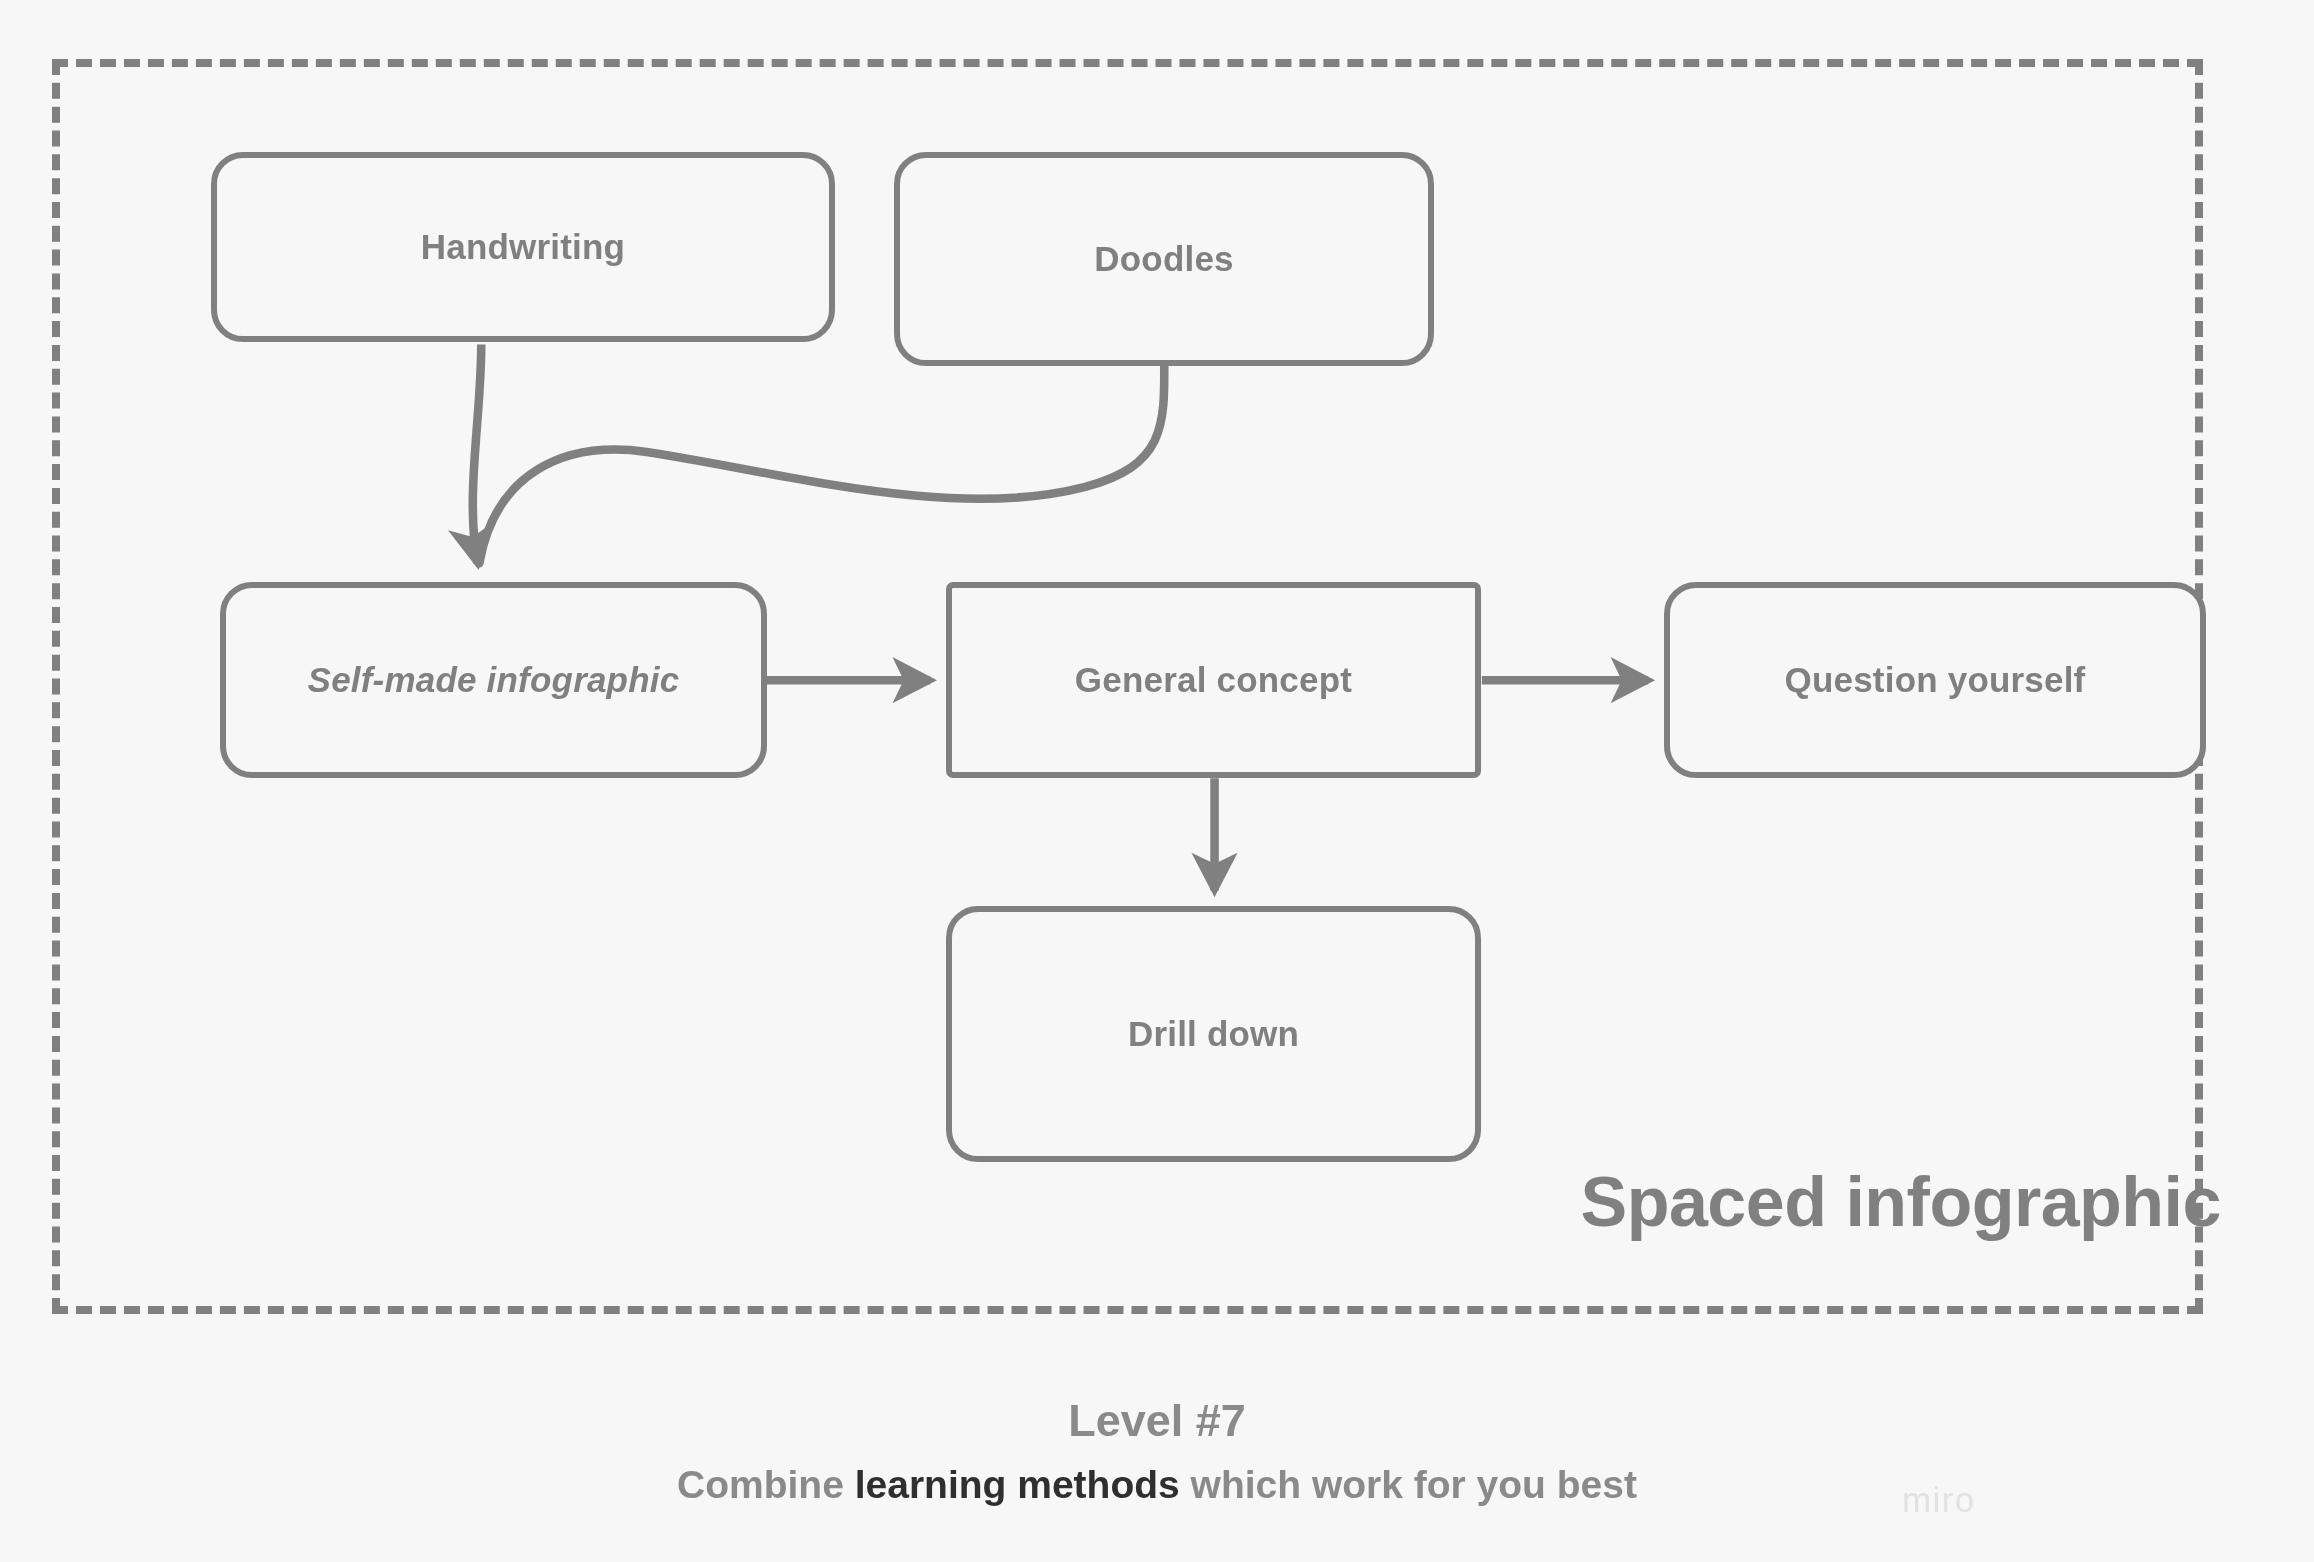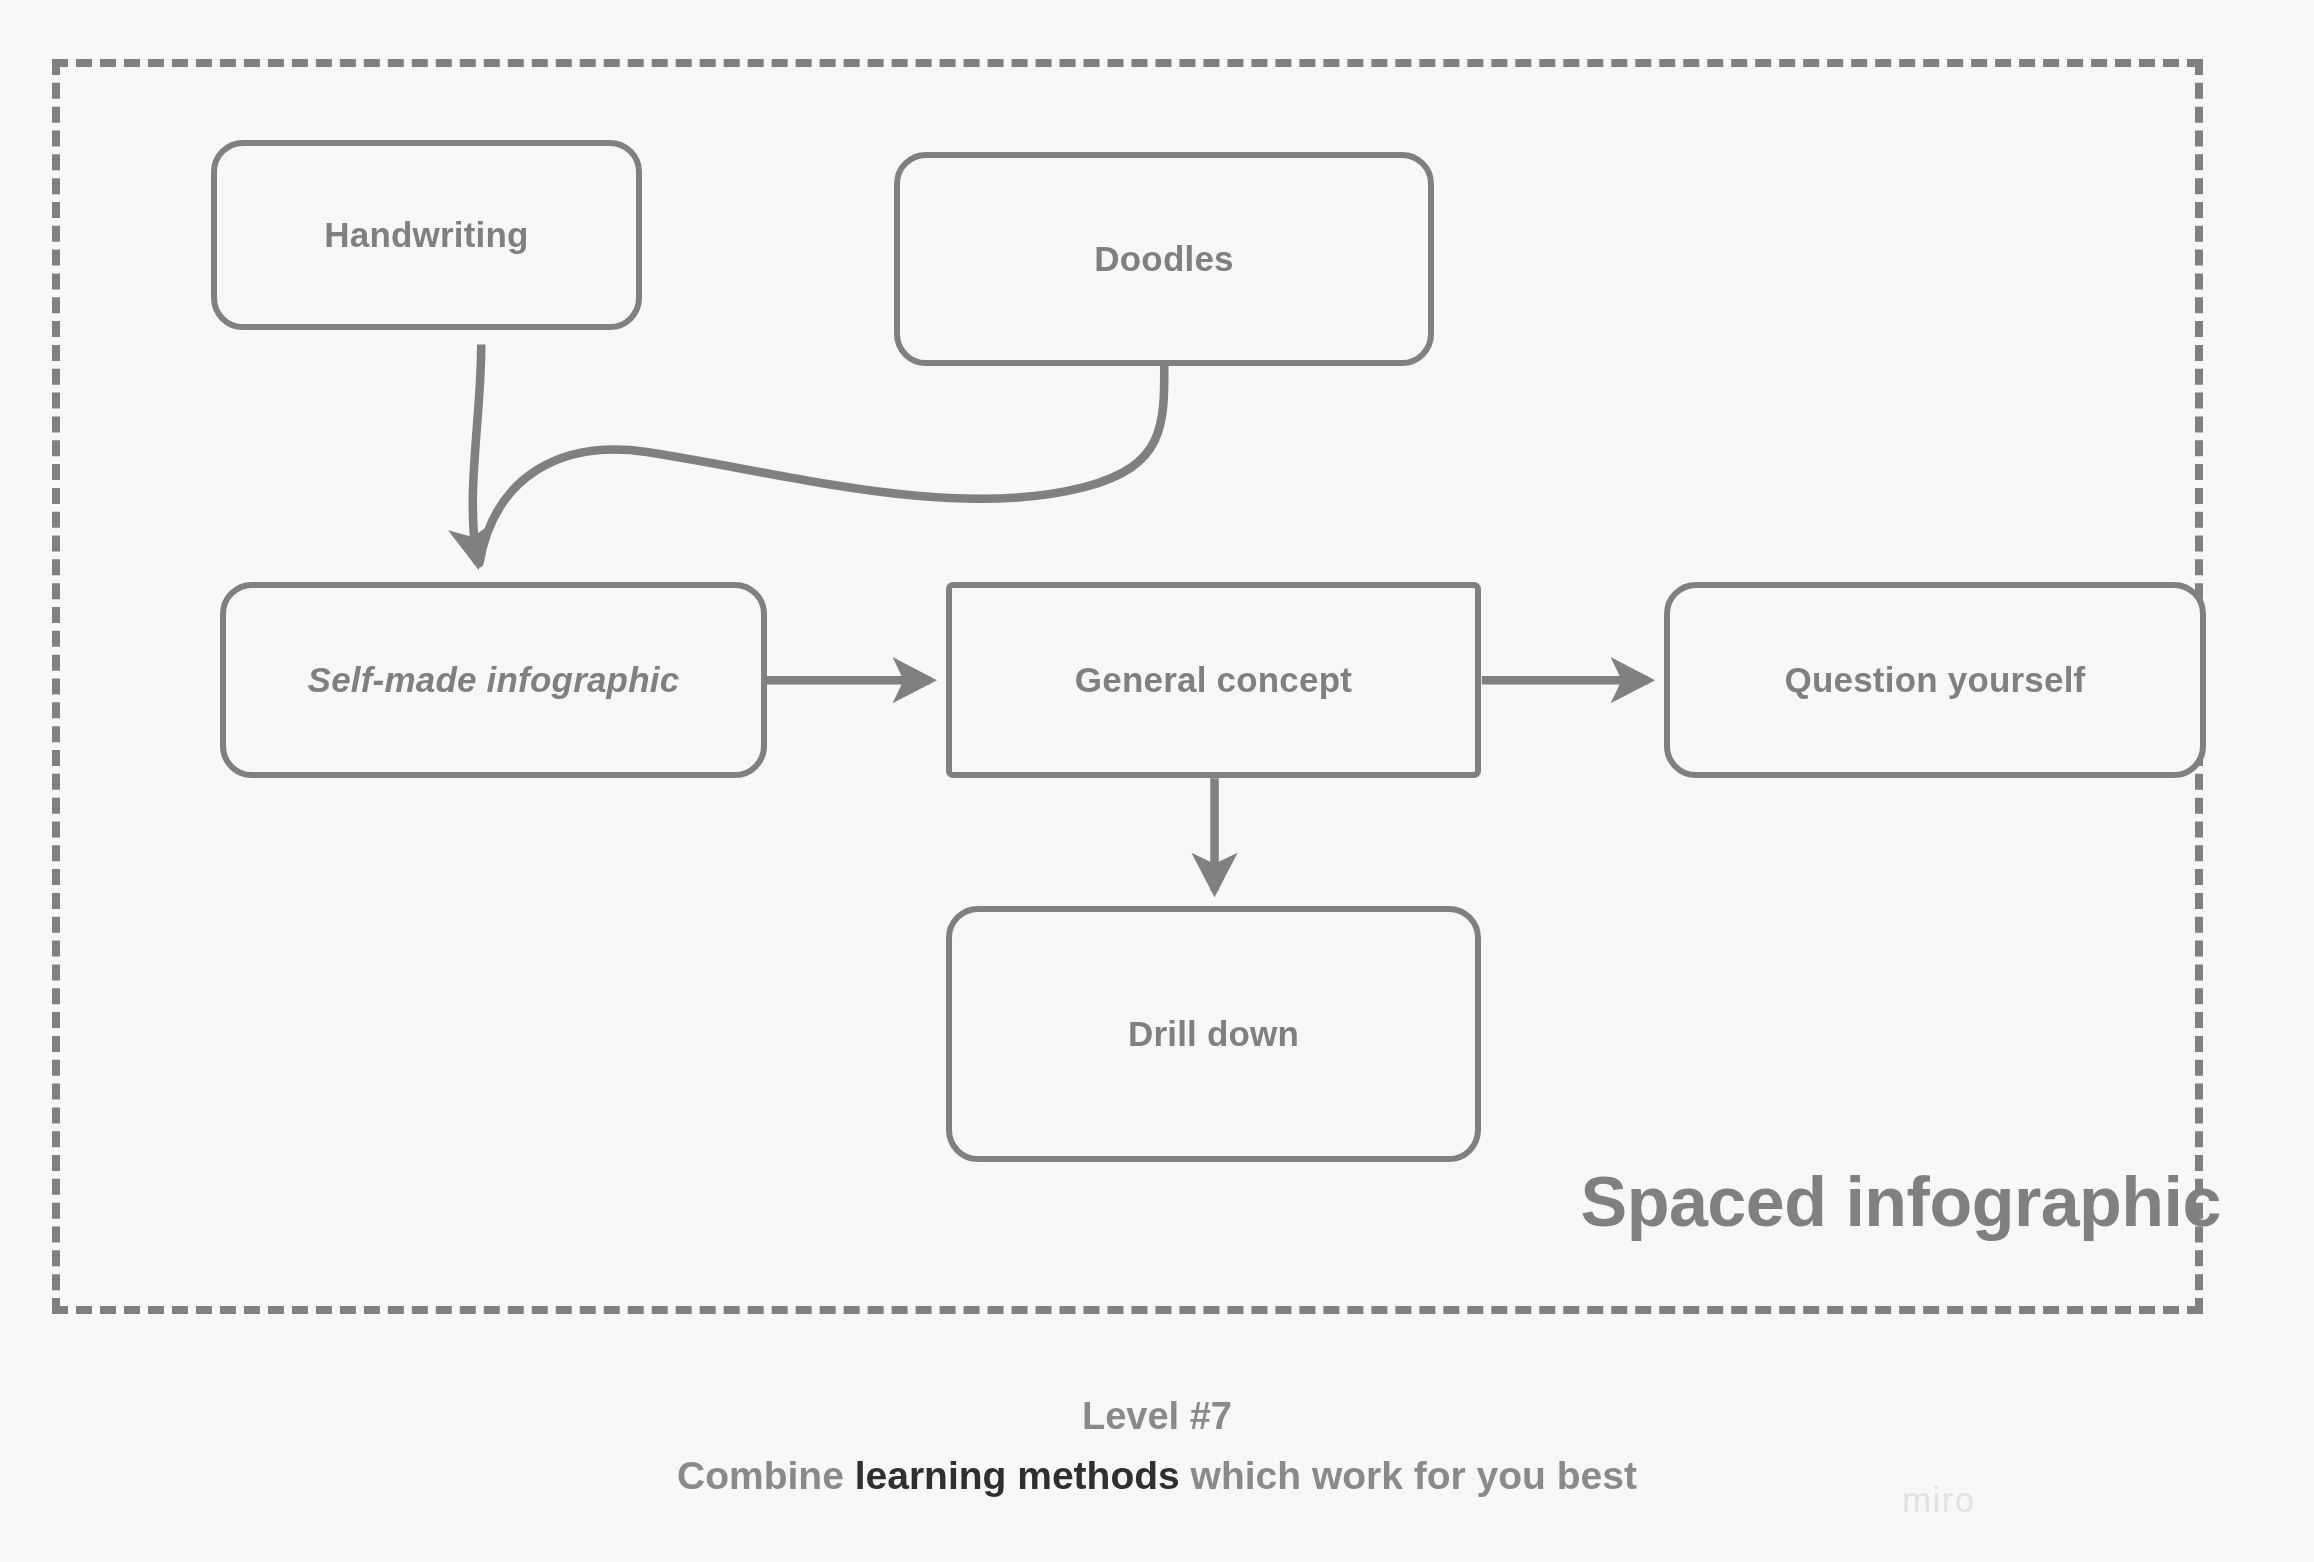--- a/index.html
+++ b/index.html
@@ -58,21 +58,21 @@
   }
   .node-label {
     color: #808080;
     font-weight: bold;
     font-size: 35px;
     letter-spacing: 0.2px;
     line-height: 1.15;
     padding: 0 13.3px;
   }
 
-  #node-handwriting        { left: 211px;  top: 140px;  width: 431px; height: 190px; }
+  #node-handwriting        { left: 211px;  top: 152px;  width: 624px; height: 190px; }
   #node-doodles            { left: 894px;  top: 152px;  width: 540px; height: 214px; }
   #node-self-made          { left: 220px;  top: 582px;  width: 547px; height: 196px; font-style: italic; }
   #node-general-concept    { left: 946px;  top: 582px;  width: 535px; height: 196px; border-radius: 7px; }
   #node-question-yourself  { left: 1664px; top: 582px;  width: 542px; height: 196px; }
   #node-drill-down         { left: 946px;  top: 906px;  width: 535px; height: 256px; }
 
   
   .group-title {
     position: absolute;
     right: 93px;
@@ -88,21 +88,21 @@
   .footer {
     position: absolute;
     left: 0;
     top: 1391px;
     width: 2314px;
     text-align: center;
   }
   .footer-level {
     color: #8a8a8a;
     font-weight: bold;
-    font-size: 38px;
+    font-size: 45px;
     line-height: 1.35;
   }
   .footer-caption {
     color: #8a8a8a;
     font-weight: bold;
     font-size: 39px;
     line-height: 1.35;
     margin-top: 7.6px;
   }
   .footer-caption .strong {

